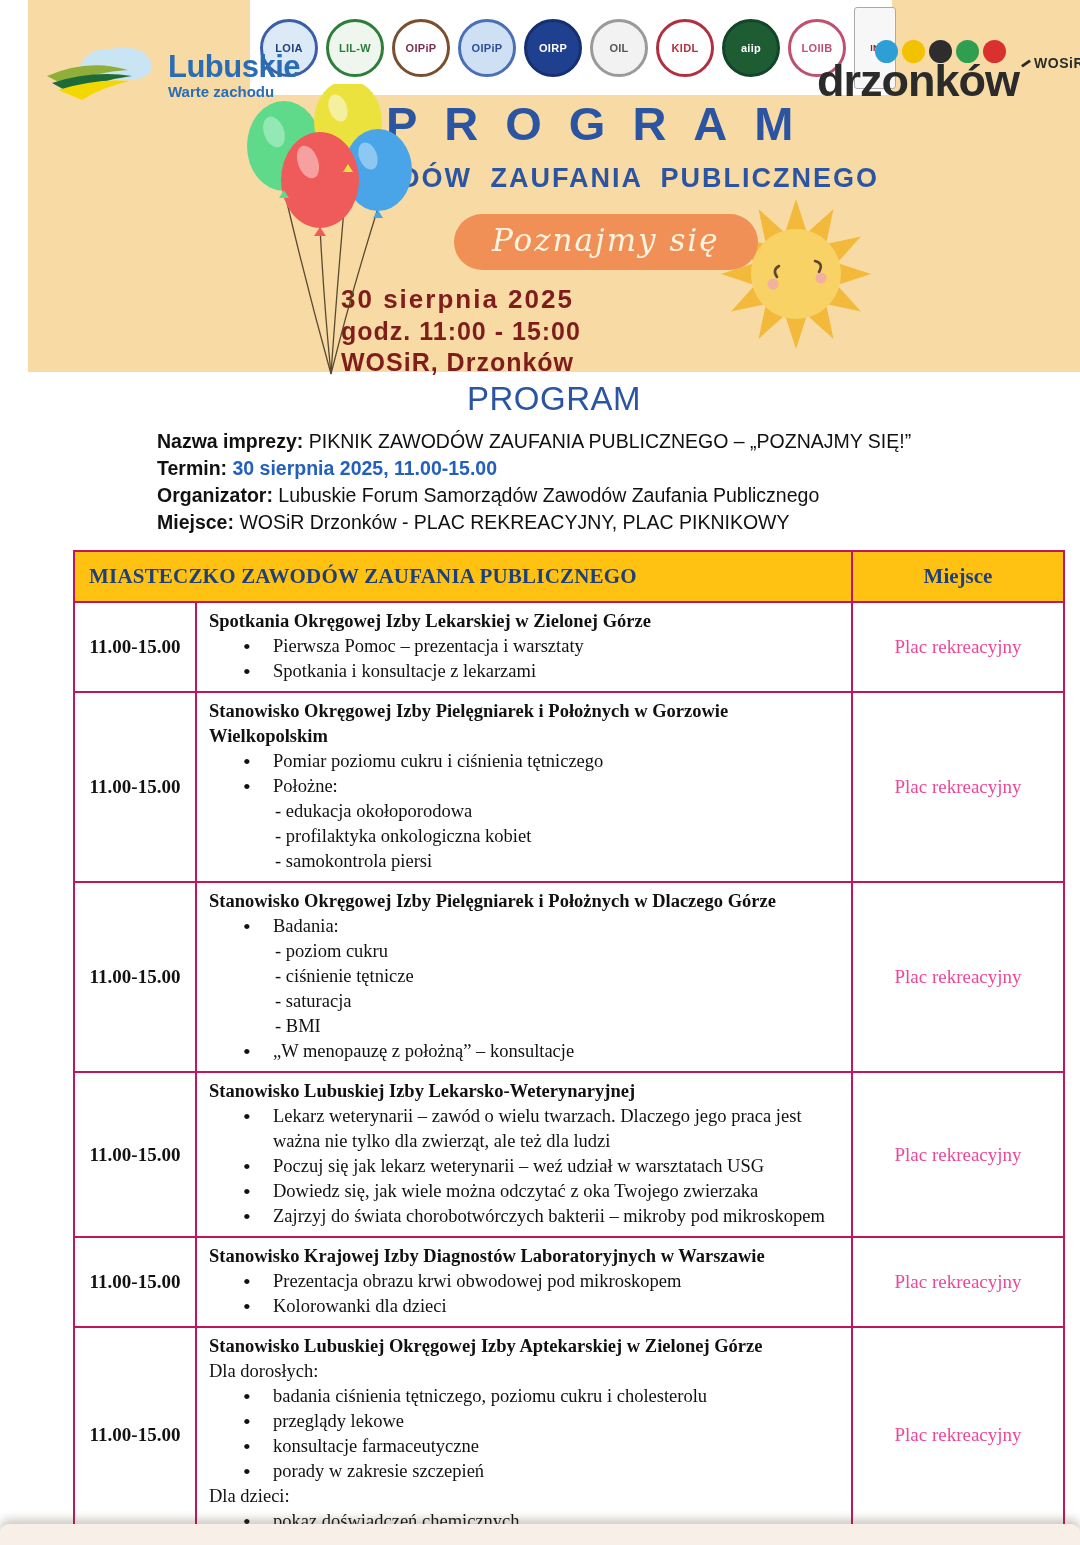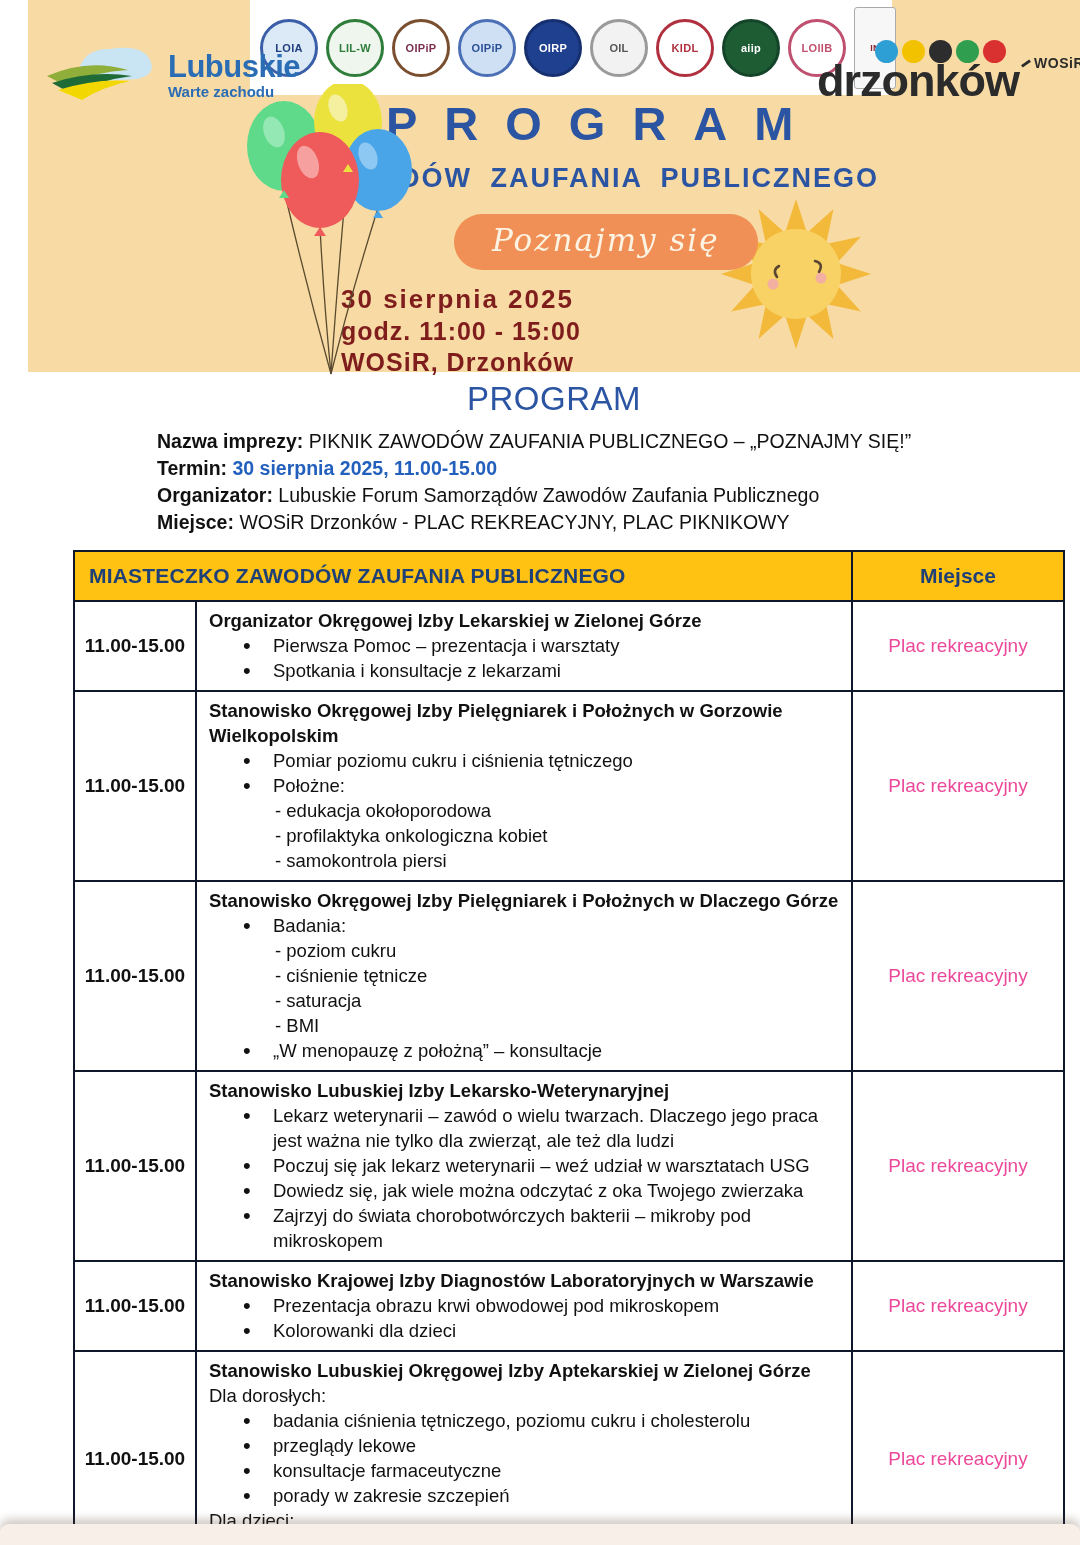--- a/index.html
+++ b/index.html
@@ -50,21 +50,21 @@
 
   
   .program-heading { margin-top:8px; text-align:center; color:#2b55a3; font-size:33px; font-weight:normal; letter-spacing:.5px; }
   .details { margin:10px 0 0 129px; font-size:19.5px; line-height:27px; color:#111; }
   .dlabel { font-weight:bold; }
   .blueval { color:#2360bd; font-weight:bold; }
 
   
   table.program { border-collapse:collapse; margin:14px 0 0 45px; width:990px; table-layout:fixed; }
   table.program col.c1 { width:122px; } table.program col.c2 { width:656px; } table.program col.c3 { width:212px; }
-  table.program th, table.program td { border:2px solid #0f172a; }
+  table.program th, table.program td { border:2px solid #be185d;font-family:Liberation Serif, serif; }
   th.main-head { background:#ffc213; color:#1f4077; font-size:21px; text-align:left; padding:12px 14px; letter-spacing:.2px; }
   th.place-head { background:#ffc213; color:#1f4077; font-size:21px; padding:12px 6px; }
   td.time { font-weight:bold; font-size:19px; text-align:center; vertical-align:middle; color:#111; }
   td.desc { padding:6px 12px 7px; font-size:18.5px; color:#111; vertical-align:top; }
   td.place { text-align:center; vertical-align:middle; font-size:19px; color:#ec4899;margin-left:36px; }
   .rtitle { font-weight:bold; line-height:25px; }
   .line { line-height:25px; }
   .line.bullet { padding-left:64px; position:relative; }
   .line.bullet::before { content:"\2022"; position:absolute; left:34px; font-size:22px; }
   .line.dash { padding-left:66px; }
@@ -202,21 +202,21 @@
     <thead>
       <tr>
         <th class="main-head" colspan="2">MIASTECZKO ZAWODÓW ZAUFANIA PUBLICZNEGO</th>
         <th class="place-head">Miejsce</th>
       </tr>
     </thead>
     <tbody>
         <tr>
           <td class="time">11.00-15.00</td>
           <td class="desc">
-            <div class="rtitle">Organizator Okręgowej Izby Lekarskiej w Zielonej Górze</div>
+            <div class="rtitle">Spotkania Okręgowej Izby Lekarskiej w Zielonej Górze</div>
             <div class="line bullet">Pierwsza Pomoc – prezentacja i warsztaty</div>
             <div class="line bullet">Spotkania i konsultacje z lekarzami</div>
           </td>
           <td class="place">Plac rekreacyjny</td>
         </tr>
         <tr>
           <td class="time">11.00-15.00</td>
           <td class="desc">
             <div class="rtitle">Stanowisko Okręgowej Izby Pielęgniarek i Położnych w Gorzowie Wielkopolskim</div>
             <div class="line bullet">Pomiar poziomu cukru i ciśnienia tętniczego</div>

